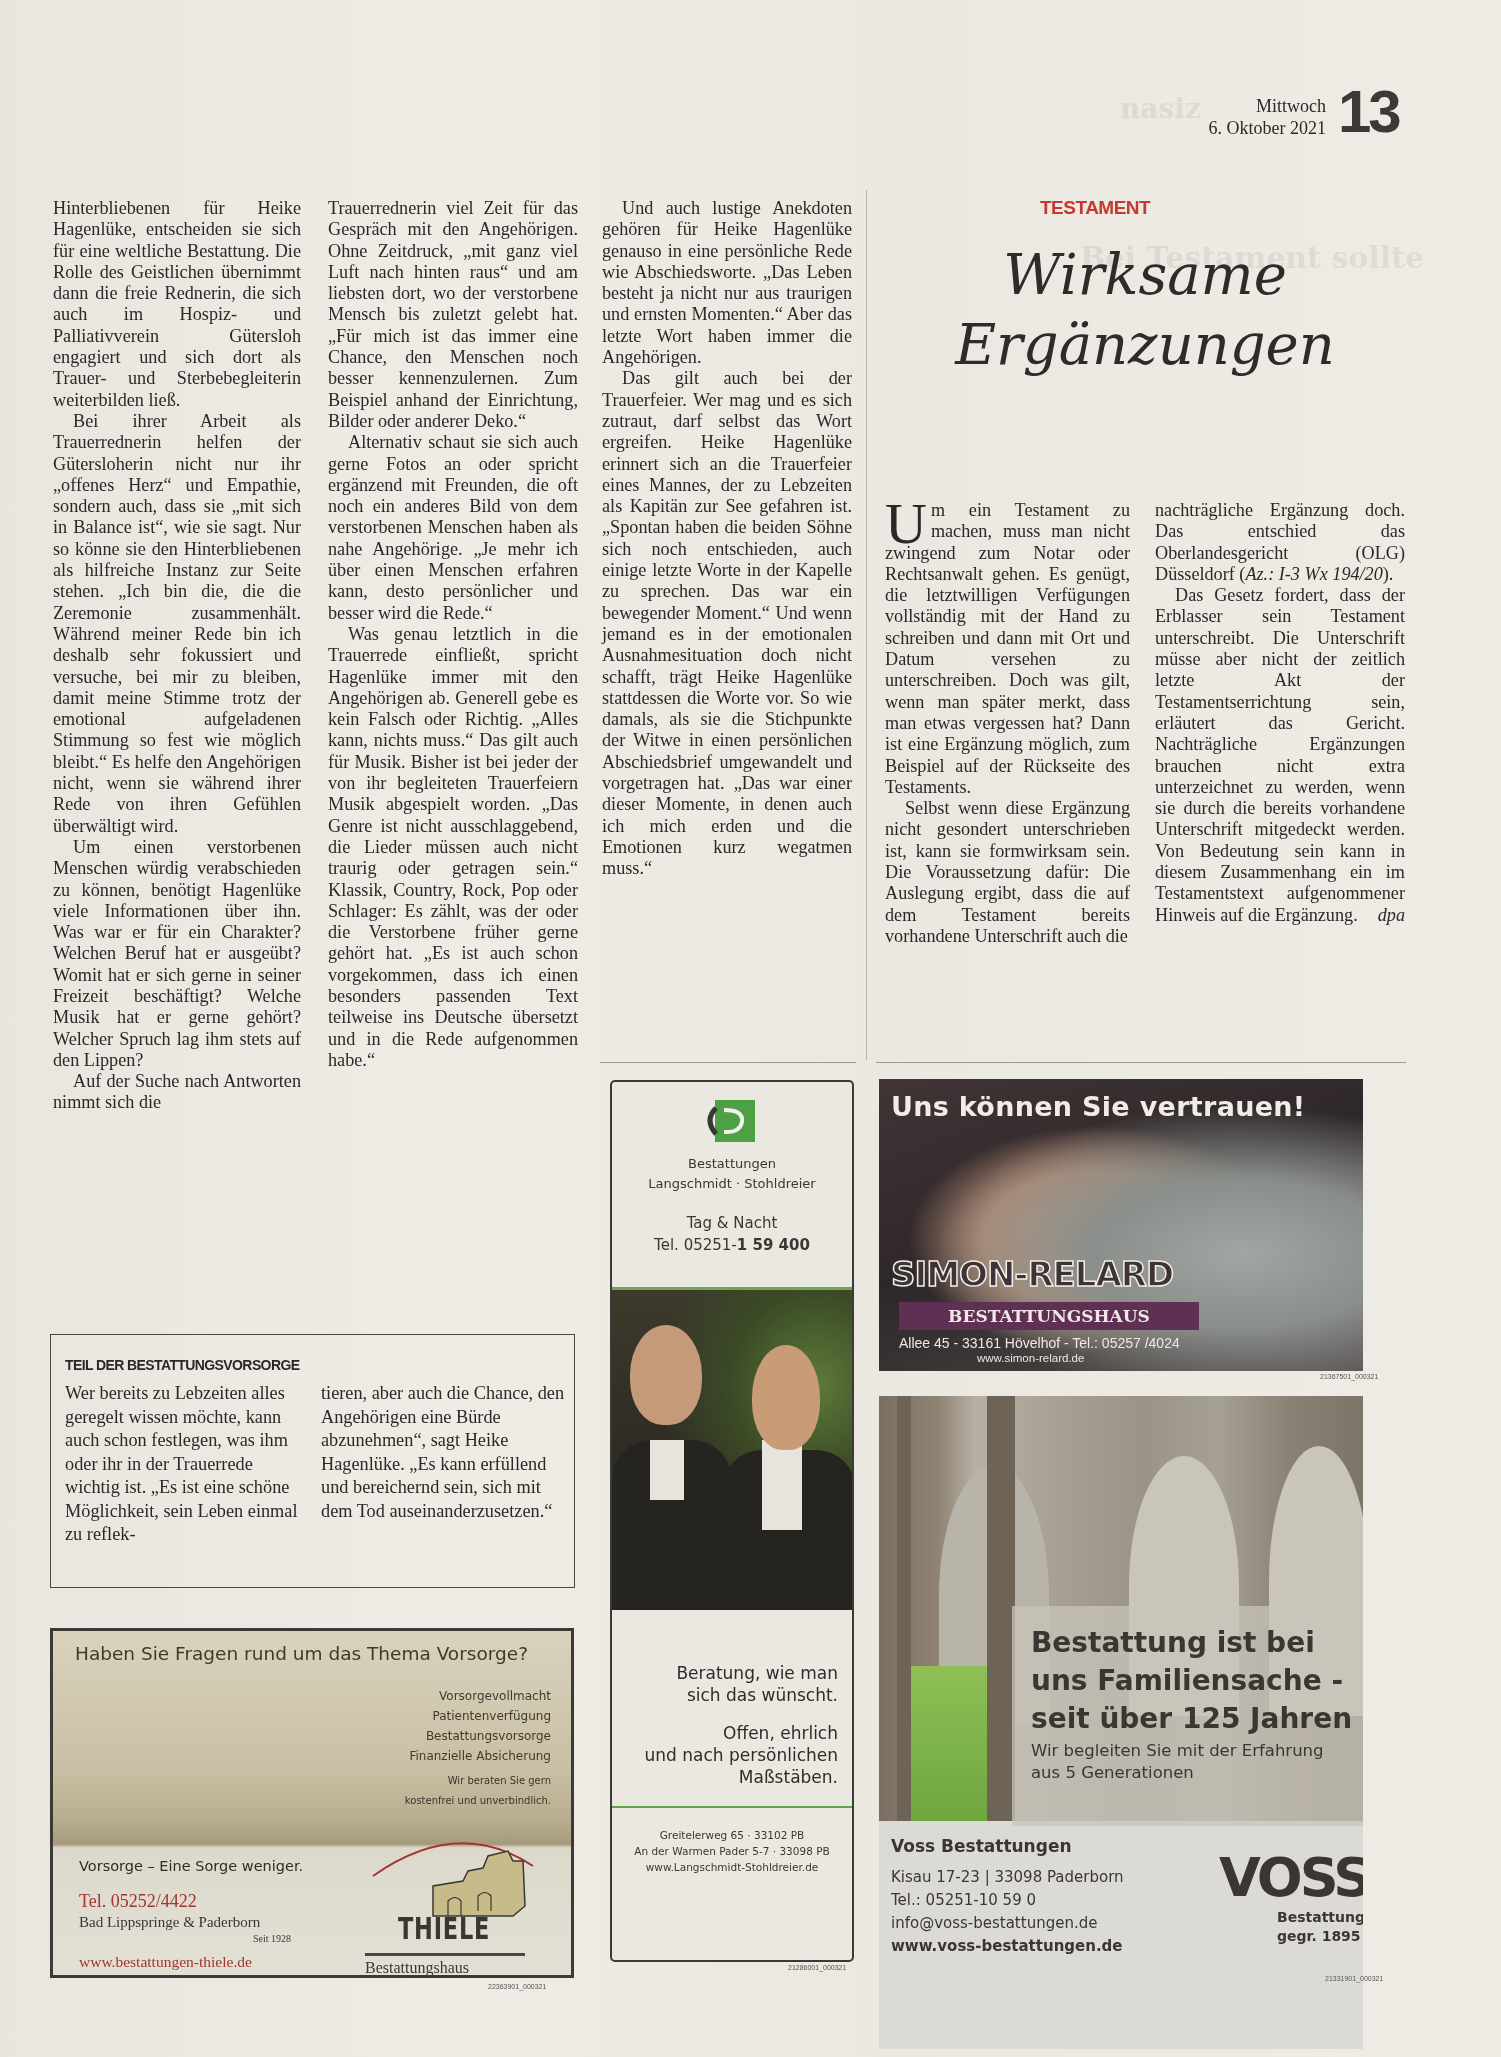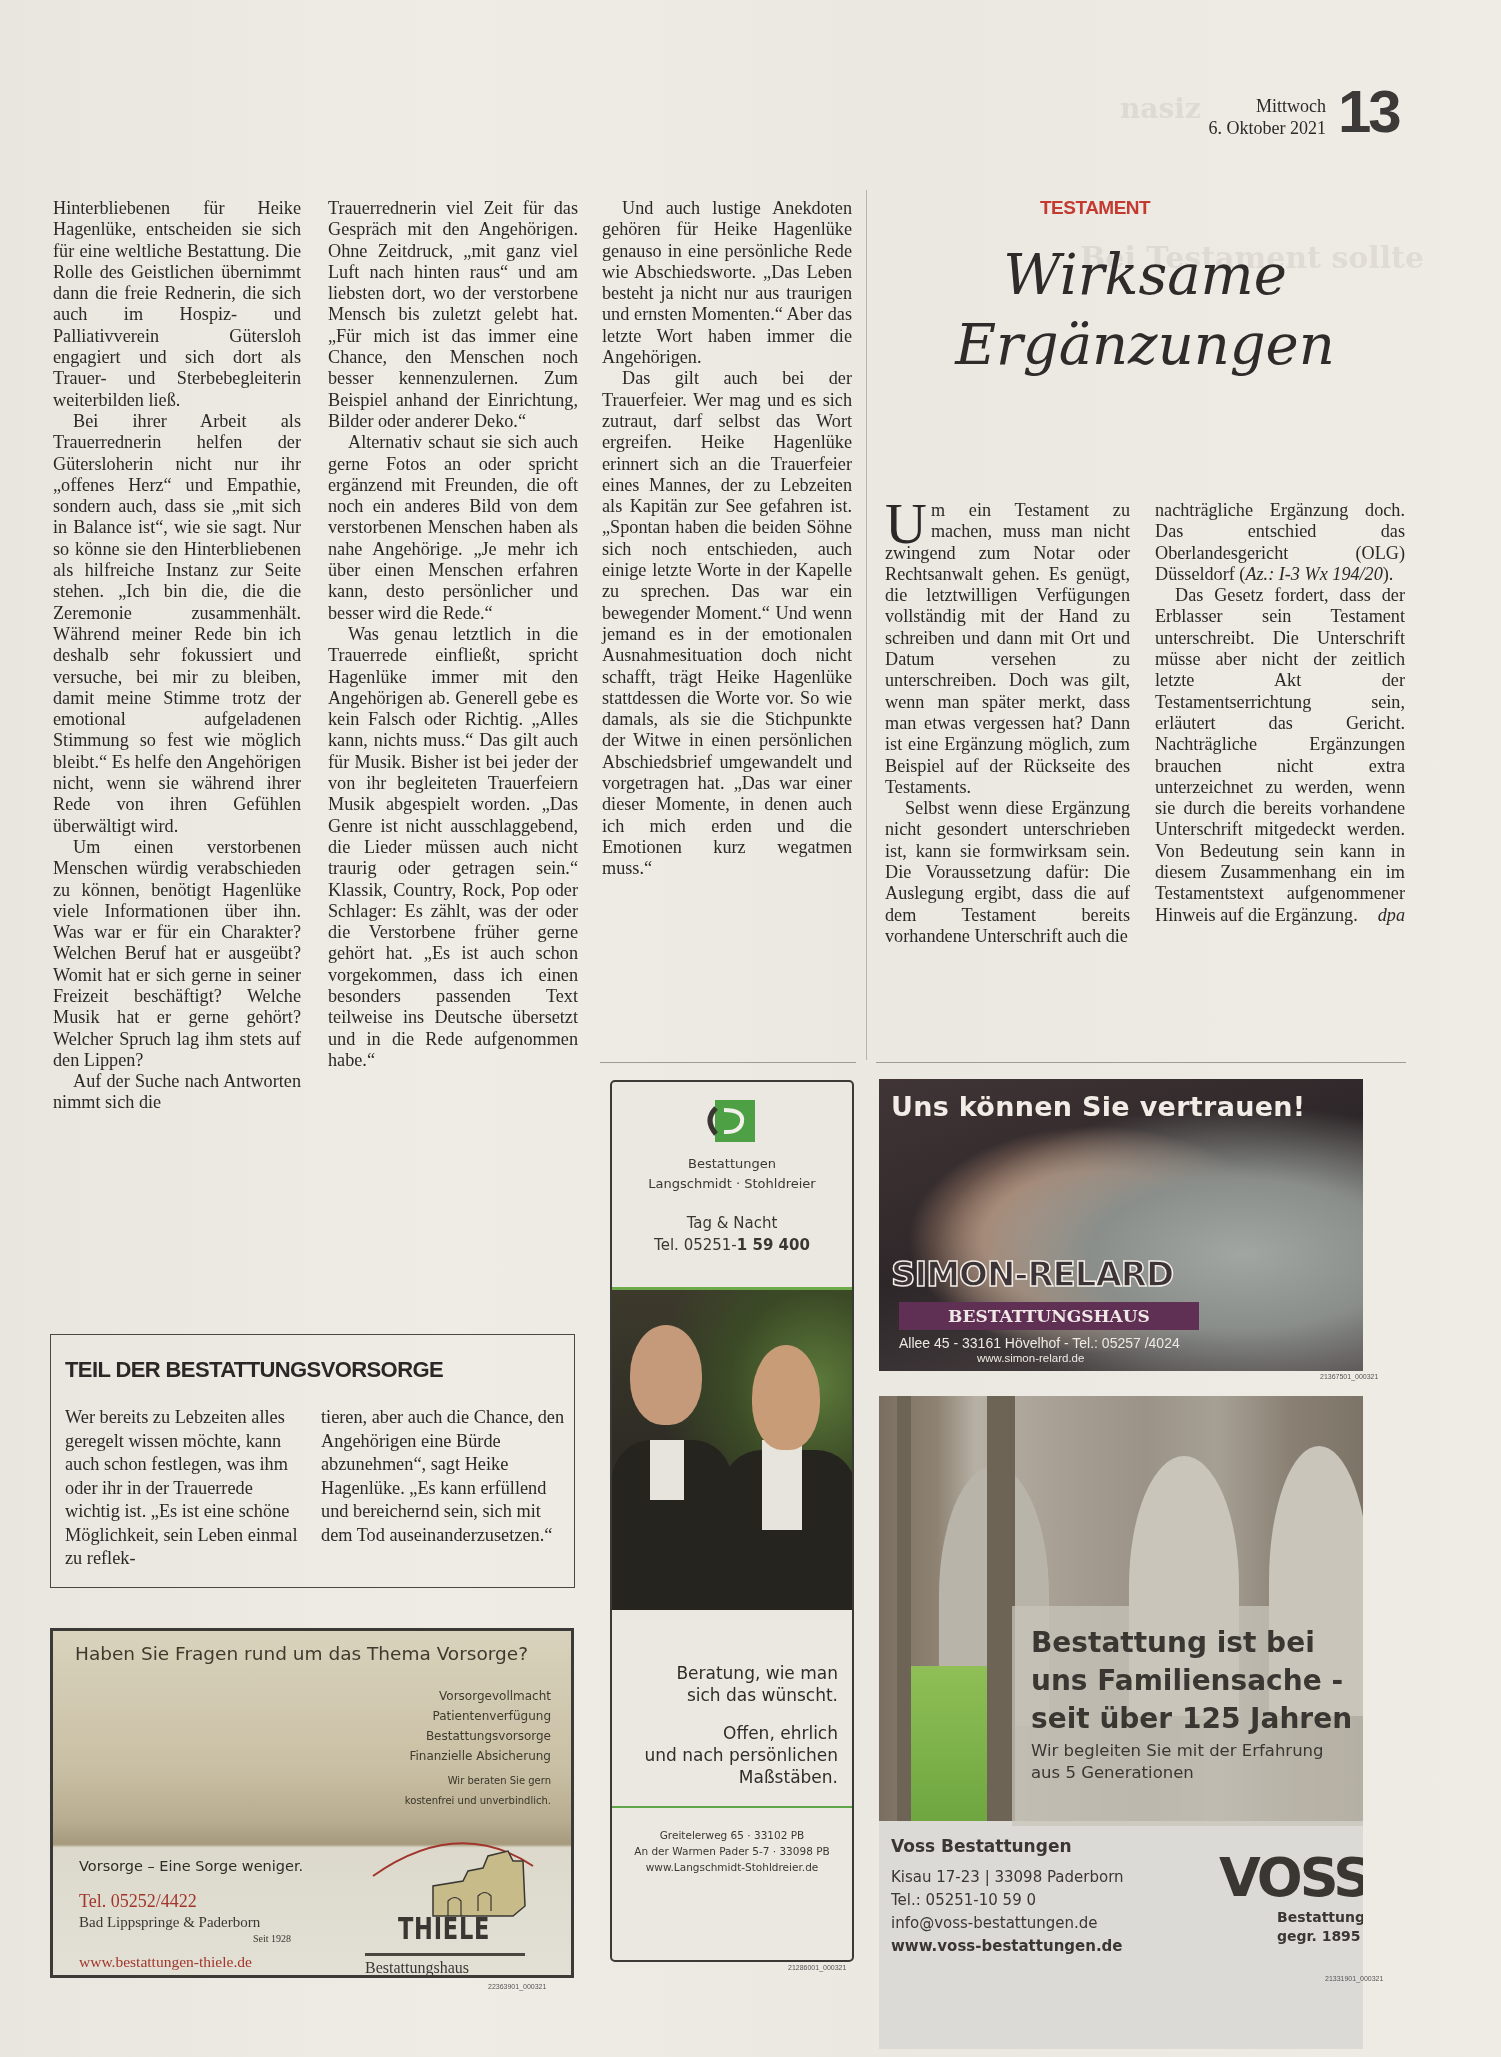--- a/index.html
+++ b/index.html
@@ -33,22 +33,22 @@
 
   
   .kicker { position: absolute; left: 1040px; top: 197px; font-family: "Liberation Sans", sans-serif; font-weight: bold; font-size: 19px; color: #c43a30; letter-spacing: -0.5px; }
   .headline { position: absolute; left: 880px; top: 240px; width: 530px; text-align: center; font-family: "DejaVu Serif", serif; font-style: italic; font-size: 56px; line-height: 70px; color: #2e2c2a; }
   .subhead { position: absolute; left: 880px; top: 398px; width: 530px; text-align: center; font-family: "Liberation Serif", serif; font-size: 22px; line-height: 28px; color: #2e2c2a; }
   .rule-v { position: absolute; background: #b9b4ad; width: 1px; }
   .rule-h { position: absolute; background: #9f9a94; height: 1px; }
 
   
   .infobox { position: absolute; left: 50px; top: 1334px; width: 525px; height: 254px; border: 1.5px solid #4a4744; }
-  .infobox h3 { position: absolute; left: 14px; top: 22px; font-family: "Liberation Sans", sans-serif; font-weight: 900; font-size: 22px; letter-spacing: -0.6px; color: #2a2826; }
-  .infobox .ic { position: absolute; top: 47px; font-family: "Liberation Serif", serif; font-size: 18.3px; line-height: 23.5px; color: #2b2927; margin-top: 24px; }
+  .infobox h3 { position: absolute; left: 14px; top: 22px; font-family: "Liberation Sans", sans-serif; font-weight: 900; font-size: 14px; letter-spacing: -0.6px; color: #2a2826; }
+  .infobox .ic { position: absolute; top: 47px; font-family: "Liberation Serif", serif; font-size: 18.3px; line-height: 23.5px; color: #2b2927; }
   .infobox .ic1 { left: 14px; width: 240px; }
   .infobox .ic2 { left: 270px; width: 245px; }
 
   
   .thiele { position: absolute; left: 50px; top: 1628px; width: 524px; height: 350px; border: 3px solid #3c3a36; overflow: hidden;
     background: linear-gradient(180deg, #d9d3bd 0%, #c9bfa4 40%, #b8ad90 55%, #a59a7c 62%, #dcd9cc 63%, #e2e0d5 100%); }
   .thiele .q { position: absolute; left: 22px; top: 12px; font-family: "DejaVu Sans", sans-serif; font-size: 18.5px; color: #3f3a2e; }
   .thiele .list { position: absolute; right: 20px; top: 55px; text-align: right; font-family: "DejaVu Sans", sans-serif; font-size: 12px; line-height: 20px; color: #3f3a2e; }
   .thiele .beraten { position: absolute; right: 20px; top: 140px; text-align: right; font-family: "DejaVu Sans", sans-serif; font-size: 10px; line-height: 20px; color: #3a3529; }
   .thiele .tag { position: absolute; left: 26px; top: 227px; font-family: "DejaVu Sans", sans-serif; font-size: 14.5px; color: #2f2c28; }

